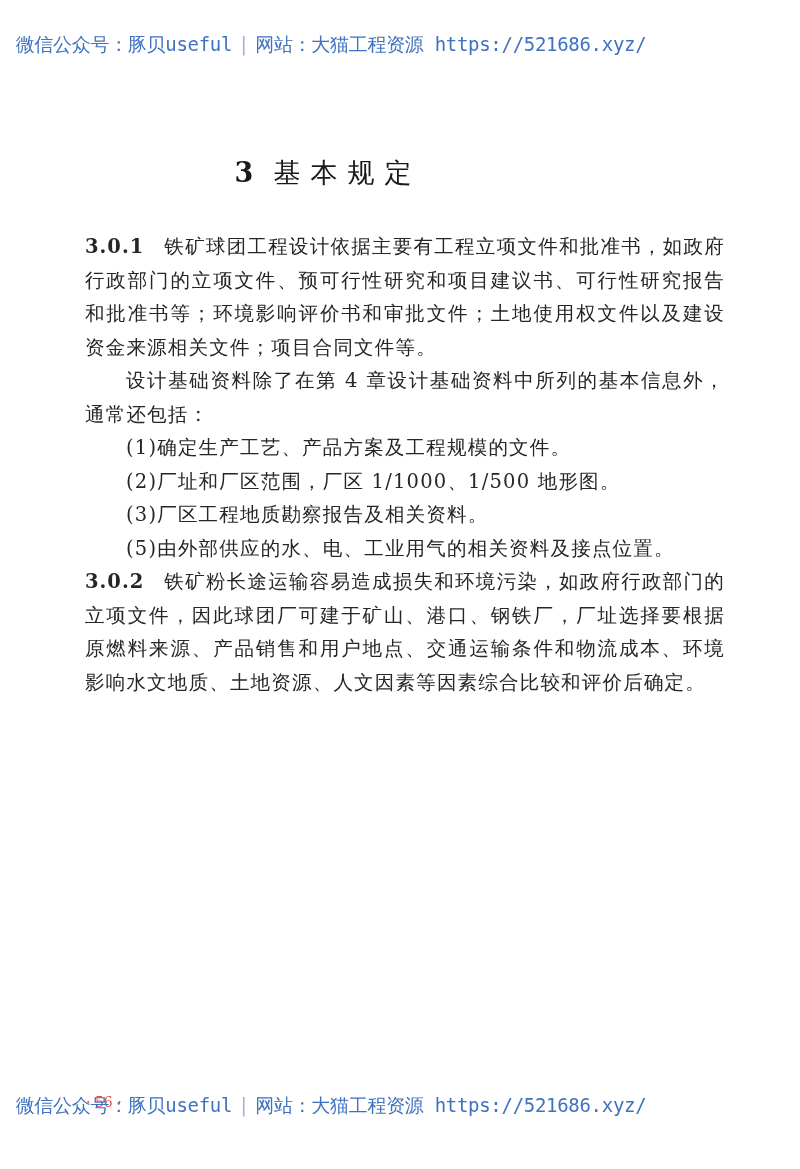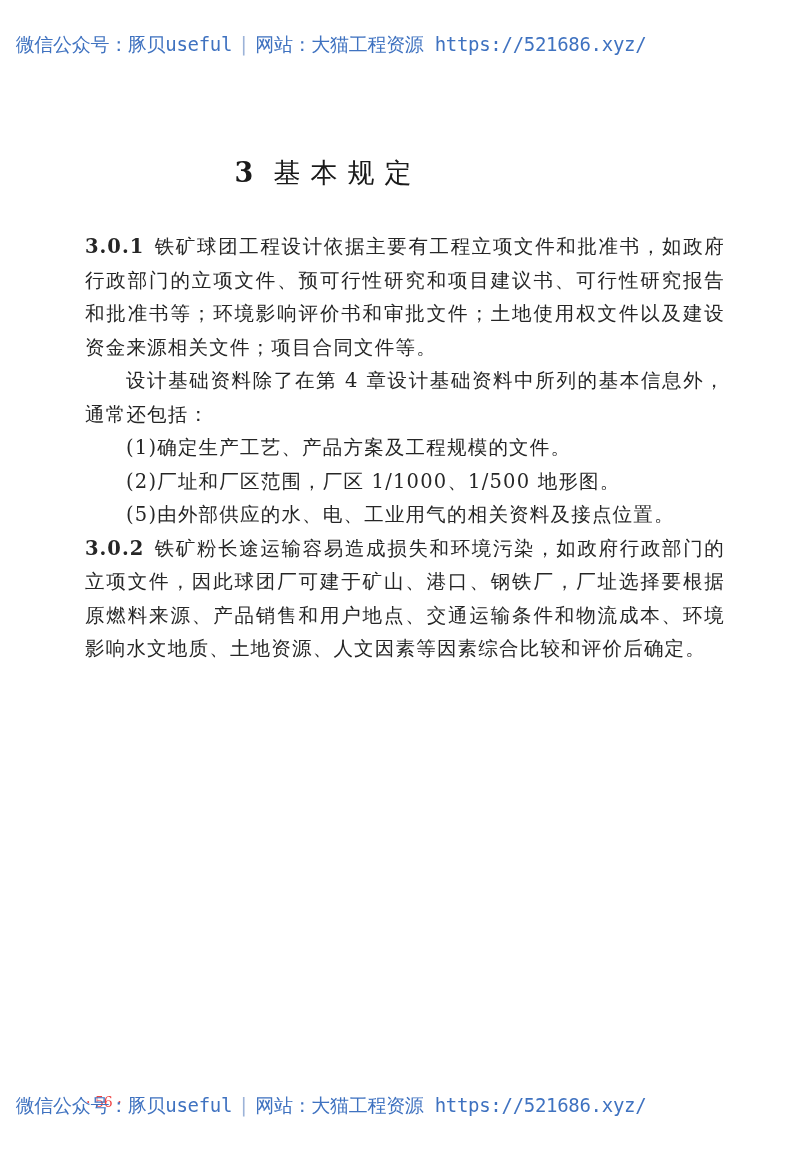--- a/index.html
+++ b/index.html
@@ -22,21 +22,21 @@
     position: absolute; top: 155px; left: 0; width: 656px; text-align: center;
     font-size: 27px; color: #1a1a1a; letter-spacing: 10px;
   }
   .chapter-title .num { font-weight: bold; margin-right: 20px; letter-spacing: 0; }
   .content {
     position: absolute; left: 85px; top: 230px; width: 640px;
     font-size: 19.5px; line-height: 33.5px; color: #262626;
     text-align: justify; letter-spacing: 1.2px;
   }
   .content p { margin: 0; }
-  .clause-num { font-weight: bold; margin-right: 10px; letter-spacing: 1px; }
+  .clause-num { font-weight: bold; margin-right: 20px; letter-spacing: 1px; }
   .indent { text-indent: 41px; }
   .page-num {
     position: absolute; top: 1094px; left: 86px;
     font-size: 14px; color: #ef4444; font-family: "DejaVu Serif", serif;
   }
 </style>
 </head>
 <body>
 
 <div class="watermark wm-top">
@@ -45,20 +45,21 @@
 
 <div class="chapter-title">
   <span class="num">3</span><span>基本规定</span>
 </div>
 
 <div class="content">
   <p><span class="clause-num">3.0.1</span><span>铁矿球团工程设计依据主要有工程立项文件和批准书，如政府行政部门的立项文件、预可行性研究和项目建议书、可行性研究报告和批准书等；环境影响评价书和审批文件；土地使用权文件以及建设资金来源相关文件；项目合同文件等。</span></p>
   <p class="indent">设计基础资料除了在第 4 章设计基础资料中所列的基本信息外，通常还包括：</p>
   <p class="indent">(1)确定生产工艺、产品方案及工程规模的文件。</p>
   <p class="indent">(2)厂址和厂区范围，厂区 1/1000、1/500 地形图。</p>
+  <p class="indent">(3)厂区工程地质勘察报告及相关资料。</p>
   <p class="indent">(5)由外部供应的水、电、工业用气的相关资料及接点位置。</p>
   <p><span class="clause-num">3.0.2</span><span>铁矿粉长途运输容易造成损失和环境污染，如政府行政部门的立项文件，因此球团厂可建于矿山、港口、钢铁厂，厂址选择要根据原燃料来源、产品销售和用户地点、交通运输条件和物流成本、环境影响水文地质、土地资源、人文因素等因素综合比较和评价后确定。</span></p>
 </div>
 
 <div class="page-num">· 56 ·</div>
 
 <div class="watermark wm-bottom">
   <span>微信公众号：豚贝useful</span><span class="wm-sep">|</span><span>网站：大猫工程资源 https://521686.xyz/</span>
 </div>
 

